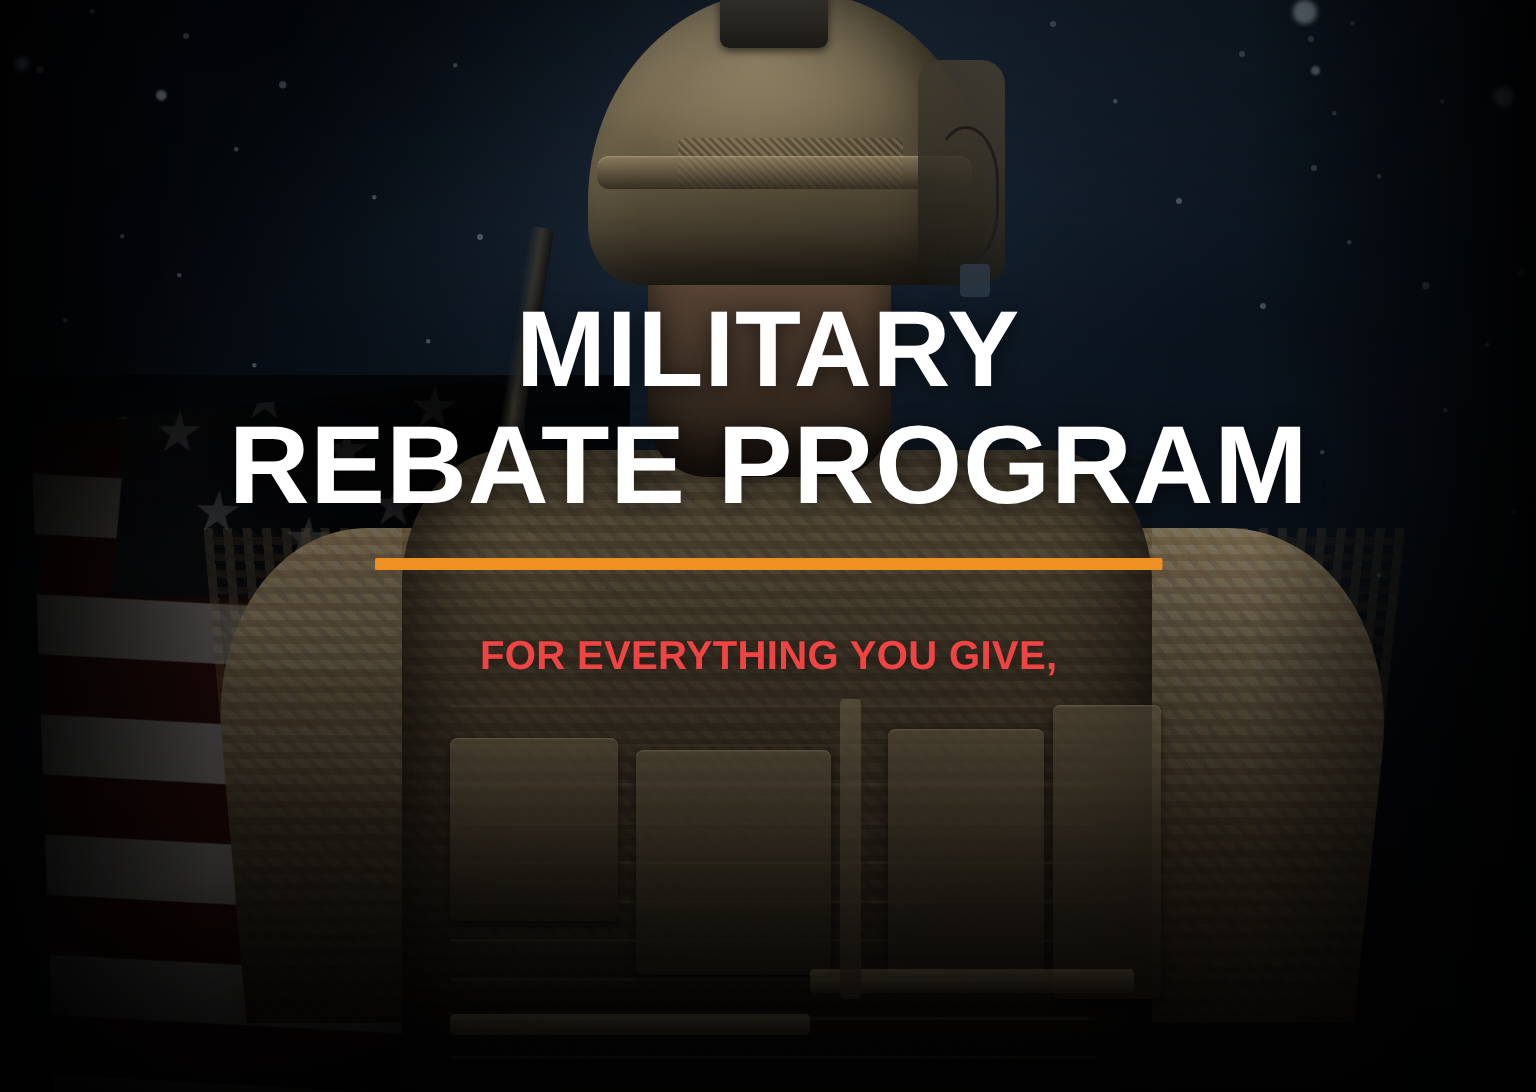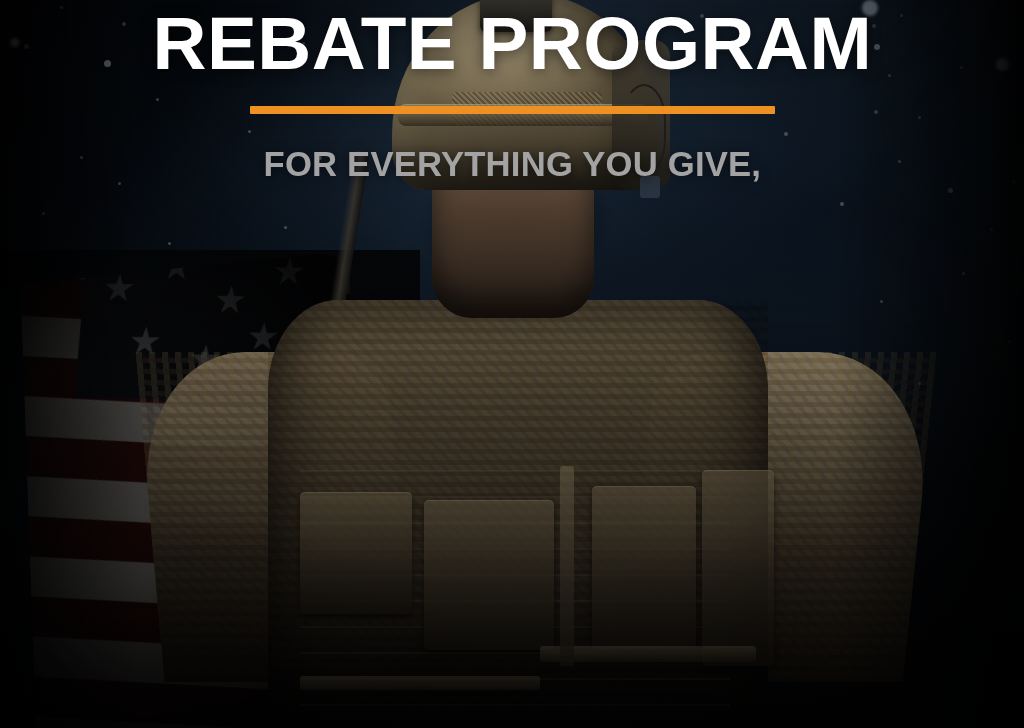--- a/index.html
+++ b/index.html
@@ -232,26 +232,26 @@
   }
 
   .divider {
     width:525px; height:8px;
     background:#ef9022;
     margin-top:28px;
     border-radius:1px;
   }
 
   .subhead {
-    color:#a3a3a3;
+    color:#ef4444;
     font-weight:800;
-    font-size:35px;
+    font-size:27px;
     line-height:1.12;
     letter-spacing:.2px;
-    margin-top:30px;
+    margin-top:42px;
     text-shadow:0 2px 12px rgba(0,0,0,.6);
   }
   .subhead span { display:block; }
   .subhead .s1 { transform:scaleX(.99); }
   .subhead .s2 { transform:scaleX(1.0); margin-top:4px; }
 </style>
 </head>
 <body>
 
 <div class="banner">
@@ -370,20 +370,21 @@
     </div>
 
     <div class="left-dark"></div>
     <div class="right-dark"></div>
     <div class="vignette"></div>
   </div>
 
   <div class="content">
 
     <h1 class="headline">
+      <span class="l1">MILITARY</span>
       <span class="l2">REBATE PROGRAM</span>
     </h1>
 
     <div class="divider"></div>
 
     <p class="subhead">
       <span class="s1">FOR EVERYTHING YOU GIVE,</span>
     </p>
   </div>
 

